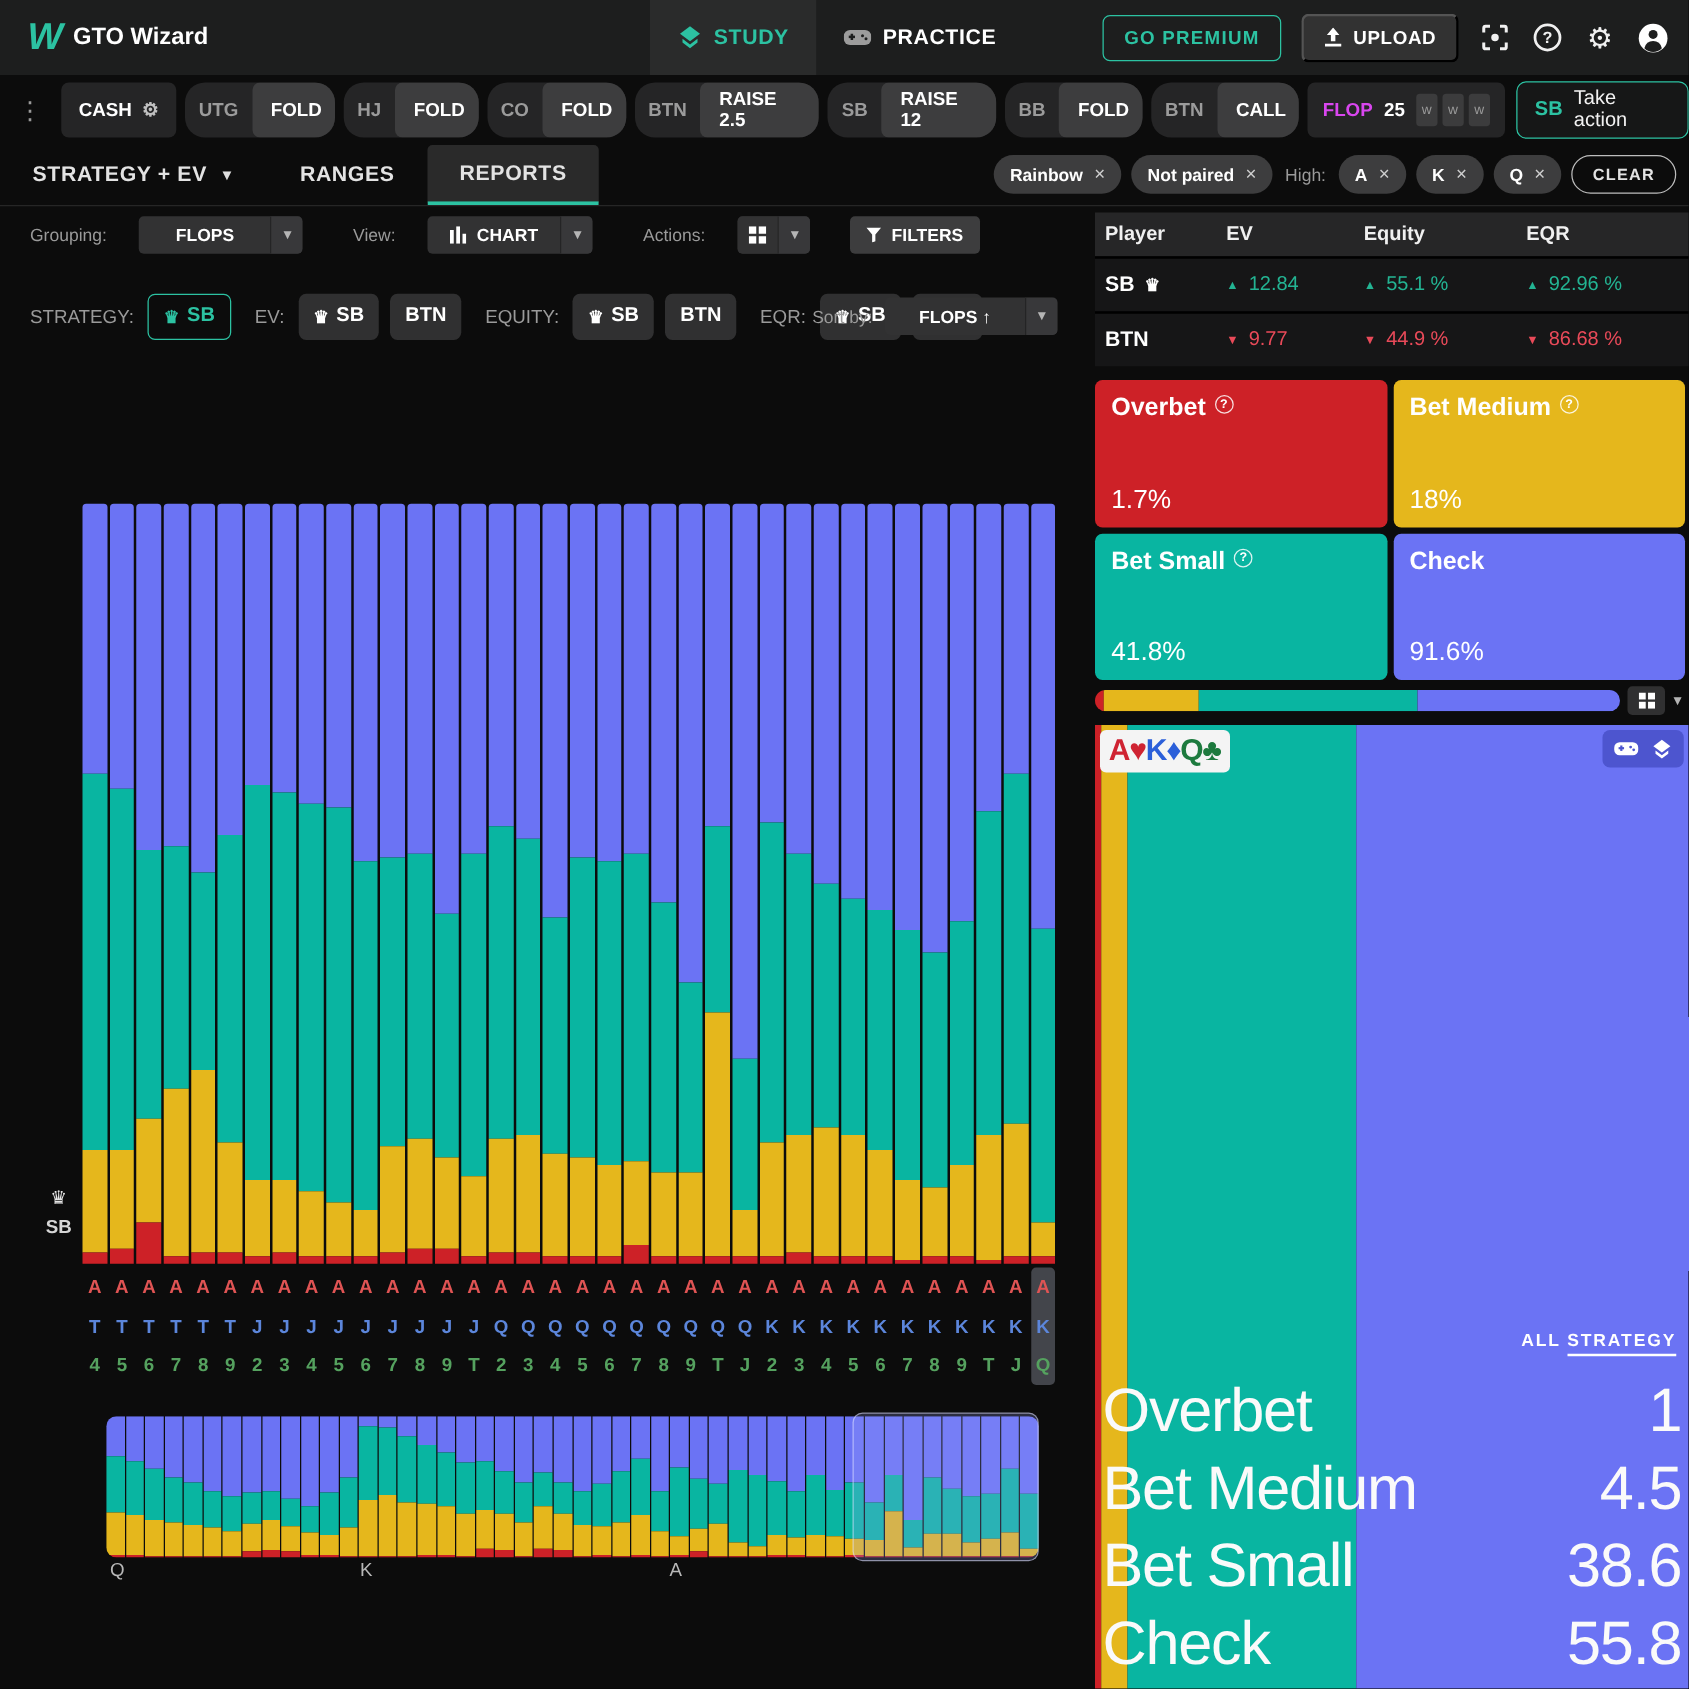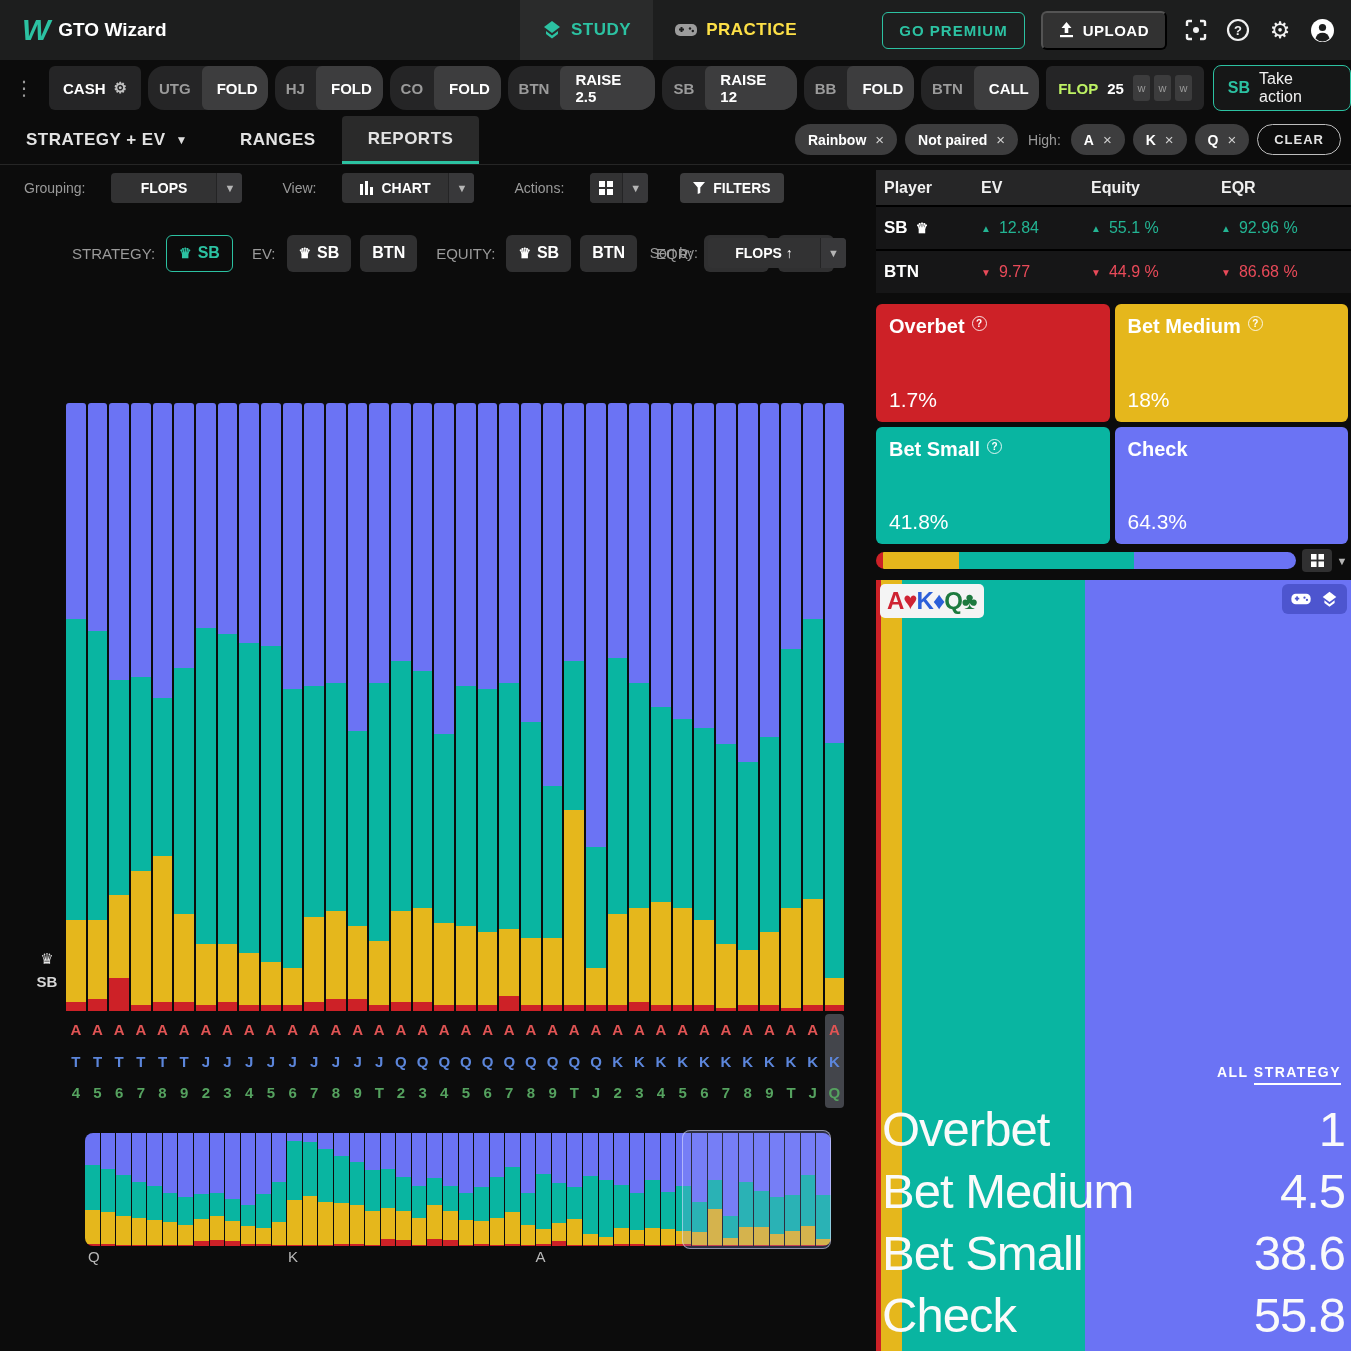--- a/index.html
+++ b/index.html
@@ -8,21 +8,21 @@
   #app { position:relative; width:1351px; height:1351px; background:#0c0c0c; }
 
   
   #topbar { position:absolute; left:0; top:0; width:1351px; height:60px; background:#1d1e1e;
     display:flex; align-items:center; }
   .logo-wrap { display:flex; align-items:center; gap:10px; padding-left:22px; }
   .logo-w { font-size:30px; font-weight:bold; font-style:italic; color:#2cc2a2; letter-spacing:-2px; }
   .logo-title { font-size:19px; font-weight:bold; color:#fff; }
   #topnav-tabs { position:absolute; left:520px; top:0; height:60px; display:flex; align-items:stretch; }
   .topnav-tab { display:flex; align-items:center; gap:9px; padding:0 22px; font-size:17px; font-weight:bold;
-    color:#fde047; letter-spacing:.5px; cursor:pointer; }
+    color:#ffffff; letter-spacing:.5px; cursor:pointer; }
   .topnav-tab.active { background:#2a2b2b; color:#2cc2a2; }
   .topnav-tab svg { display:block; }
   #topbar-right { position:absolute; right:16px; top:0; height:60px; display:flex; align-items:center; gap:16px; }
   .btn-premium { border:1px solid #2cc2a2; color:#2cc2a2; border-radius:6px; padding:9px 16px;
     font-size:15px; font-weight:bold; letter-spacing:1px; background:transparent; }
   .btn-upload { background:#323232; color:#fff; border-radius:6px; padding:9px 16px; font-size:15px;
     font-weight:bold; letter-spacing:.5px; display:flex; align-items:center; gap:9px; }
   .top-icon { width:26px; height:26px; display:flex; align-items:center; justify-content:center; color:#f0f0f0; }
 
   
@@ -30,21 +30,21 @@
     align-items:center; gap:7px; padding-left:6px; }
   .kebab { color:#9a9a9a; font-size:20px; padding:0 8px; letter-spacing:0; }
   .chipgrp { background:#252526; border-radius:16px; height:44px; display:flex; align-items:center; overflow:hidden; }
   .chip-pos { color:#9b9b9b; font-size:15px; font-weight:bold; padding:0 11px; }
   .chip-act { background:#3d3d3e; color:#fff; font-size:15px; font-weight:bold; padding:0 15px;
     height:44px; display:flex; align-items:center; border-radius:6px; }
   .chip-cash { background:#252526; border-radius:6px; height:44px; display:flex; align-items:center;
     gap:8px; padding:0 14px; color:#fff; font-weight:bold; font-size:15px; }
   .gear-sm { color:#c0c0c0; font-size:15px; }
   .flop-grp { background:#252526; border-radius:6px; height:44px; display:flex; align-items:center; gap:9px; padding:0 12px; }
-  .flop-word { color:#bef264; font-size:15px; font-weight:bold; }
+  .flop-word { color:#d946ef; font-size:15px; font-weight:bold; }
   .flop-pot { color:#fff; font-size:15px; font-weight:bold; }
   .wcard { width:17px; height:26px; background:#3c3c3d; border-radius:3px; color:#9a9a9a; font-size:11px;
     display:flex; align-items:center; justify-content:center; }
   .take-action { border:1.5px solid #2cc2a2; background:#161717; border-radius:8px; height:46px;
     display:flex; align-items:center; gap:9px; padding:0 14px; margin-left:2px; }
   .take-action .ta-pos { color:#2cc2a2; font-weight:bold; font-size:16px; }
   .take-action .ta-label { color:#f2f2f2; font-size:16px; }
 
   
   #tabbar { position:absolute; left:0; top:116px; width:1351px; height:49px; border-bottom:1px solid #262626;
@@ -67,21 +67,21 @@
   .ctl-label { color:#9a9a9a; font-size:14px; }
   .dd { background:#323233; border-radius:4px; height:30px; display:flex; align-items:center; overflow:hidden; }
   .dd-value { padding:0 18px; font-size:14px; font-weight:bold; color:#fff; display:flex; align-items:center; gap:8px; }
   .dd-caret { width:26px; height:30px; display:flex; align-items:center; justify-content:center;
     border-left:1px solid #242425; color:#b5b5b5; font-size:11px; background:#38383a; }
   .sq-btn { background:#323233; border-radius:4px 0 0 4px; width:32px; height:30px; display:flex;
     align-items:center; justify-content:center; }
   .filters-btn { background:#3d3d3e; border-radius:4px; height:30px; display:flex; align-items:center; gap:8px;
     padding:0 13px; color:#fff; font-size:14px; font-weight:bold; margin-left:6px; }
   #controls2 { position:absolute; left:0; top:224px; width:870px; height:58px; display:flex; align-items:center;
-    gap:9px; padding-left:24px;margin-left:48px; }
+    gap:9px; padding-left:24px; }
   .sel-label { color:#9a9a9a; font-size:15px; margin-right:2px; }
   .pill { height:37px; border-radius:6px; display:flex; align-items:center; justify-content:center; gap:6px;
     font-size:16px; font-weight:bold; padding:0 12px; }
   .pill.teal { border:1.5px solid #2cc2a2; color:#2cc2a2; background:transparent; }
   .pill.grey { background:#303031; color:#fff; }
   .crown { font-size:14px; }
   #sortby { position:absolute; right:505px; top:224px; height:58px; display:flex; align-items:center; gap:10px; }
 
   
   #main-bars { position:absolute; left:66px; top:403px; width:778px; height:608px; display:flex; gap:2px;
@@ -1152,21 +1152,21 @@
         <div class="t">
           <span>Bet Small</span>
           <span class="q">?</span>
         </div>
         <div class="p">41.8%</div>
       </div>
       <div class="abox" style="background: rgb(107, 115, 244);">
         <div class="t">
           <span>Check</span>
         </div>
-        <div class="p">64.3%</div>
+        <div class="p">91.6%</div>
       </div>
     </div>
 
   <div id="strategy-bar">
       <div style="width: 1.7%; background: rgb(205, 33, 39);"></div>
       <div style="width: 18%; background: rgb(229, 183, 28);"></div>
       <div style="width: 41.8%; background: rgb(9, 181, 161);"></div>
       <div style="width: 38.5%; background: rgb(107, 115, 244);"></div>
     </div>
   <div id="sb-grid-btn">

